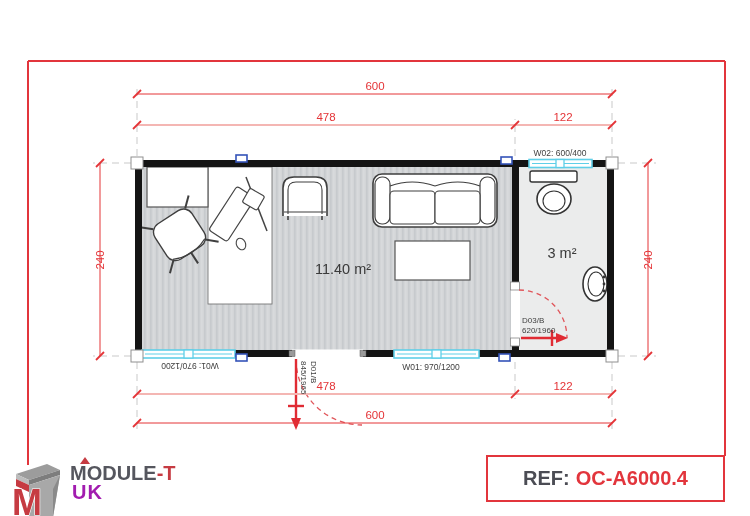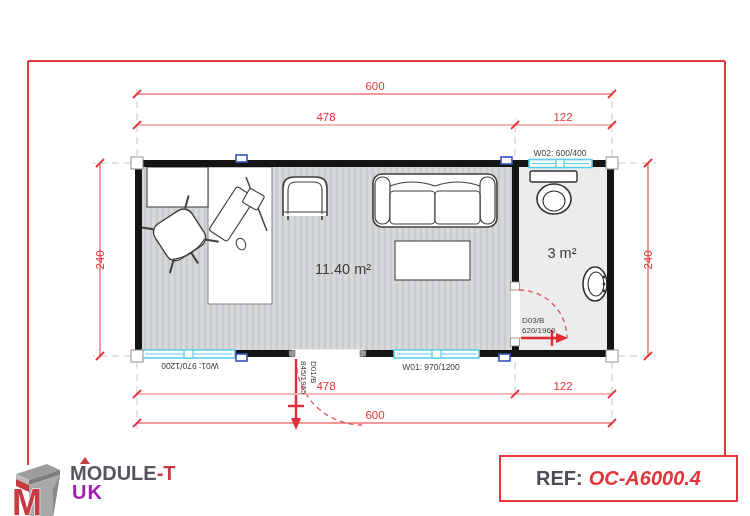--- a/index.html
+++ b/index.html
@@ -13,27 +13,27 @@
   .logo-mark{width:52px;height:58px;flex:0 0 auto;}
   .logo-words{margin-left:6px;position:relative;padding-top:2px;}
   .brand{font-size:20px;font-weight:bold;letter-spacing:0px;color:#55565e;line-height:1.0;}
   .brand .suffix{color:#c63b42;}
   .uk{font-size:20px;font-weight:bold;color:#a21caf;margin-top:-2px;margin-left:2px;letter-spacing:1px;}
   .chevron{position:absolute;left:10px;top:-4px;width:0;height:0;
            border-left:5px solid transparent;border-right:5px solid transparent;
            border-bottom:7px solid #c63b42;}
 
   
-  .refbox{position:absolute;left:499px;top:427px;width:239px;height:47px;
+  .refbox{position:absolute;left:486px;top:427px;width:239px;height:47px;
           border:2px solid #e2353c;box-sizing:border-box;background:#ffffff;
           display:flex;flex-direction:column;}
   .ref-row1{flex:1 1 34px;display:flex;align-items:center;justify-content:center;
             font-weight:bold;font-size:20px;white-space:pre;}
   .ref-row1 .ref-label{color:#4b4c54;}
-  .ref-row1 .ref-value{color:#e2353c;margin-left:6px;font-style:italic;}
+  .ref-row1 .ref-value{color:#e2353c;margin-left:6px;}
   .ref-row2{flex:0 0 27px;border-top:2px solid #e2353c;display:flex;}
   .ref-cell{display:flex;align-items:center;justify-content:center;
             font-weight:bold;font-size:16px;color:#4b4c54;}
   .ref-cell.area{width:95px;border-right:2px solid #e2353c;box-sizing:border-box;}
   .ref-cell.size{flex:1;}
 </style>
 </head>
 <body>
 
 <div id="stage">

